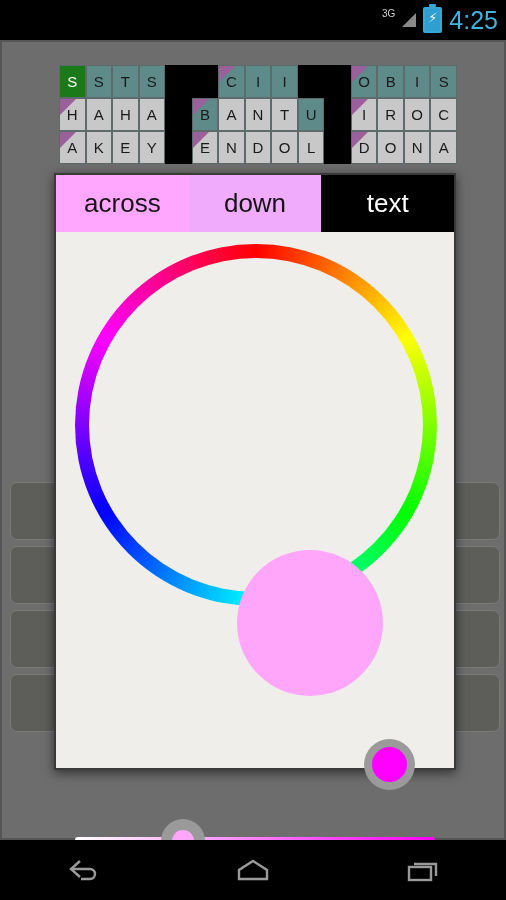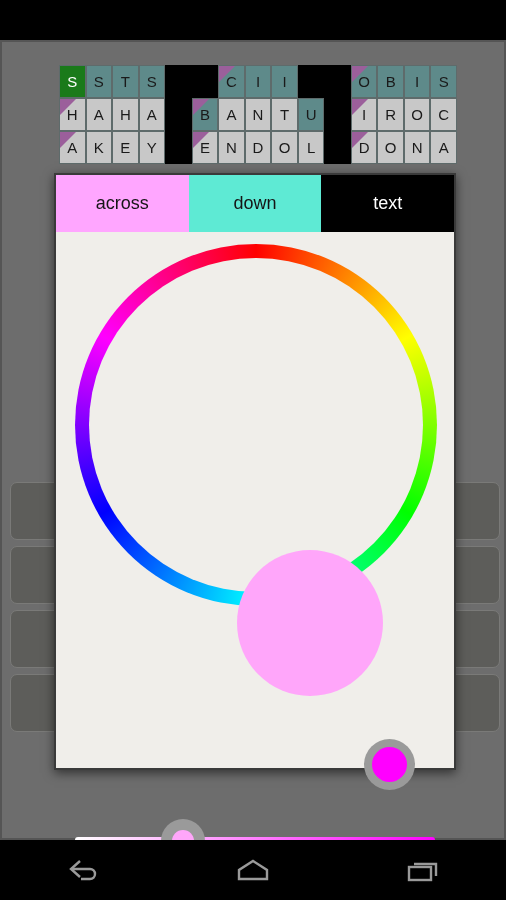--- a/index.html
+++ b/index.html
@@ -34,21 +34,21 @@
 
   
   .bg-row{position:absolute;left:8px;width:490px;height:58px;background:#5d5d5a;
           border:1px solid #7a7a78;border-radius:7px;box-sizing:border-box;}
 
   
   #dialog{position:absolute;left:52px;top:131px;width:402px;height:597px;
           background:#f0eeea;border:2px solid #3a3a3a;box-sizing:border-box;
           box-shadow:0 3px 10px rgba(0,0,0,.55);}
   #tabs{display:flex;height:57px;}
-  .tab{flex:1;display:flex;align-items:center;justify-content:center;font-size:18px;}
+  .tab{flex:1;display:flex;align-items:center;justify-content:center;font-size:26px;}
   .tab.across{background:#ffa6ff;color:#151515;}
   .tab.down{background:#a6ffff;color:#151515;}
   .tab.text{background:#000;color:#fff;}
 
   #picker{position:relative;height:478px;background:#f0eeea;}
 
   
   #wheel{position:absolute;left:19px;top:12px;width:362px;height:362px;border-radius:50%;
          background:conic-gradient(from 90deg,
             #ff0000 0deg,#ffff00 60deg,#00ff00 120deg,#00ffff 180deg,
@@ -81,20 +81,30 @@
   
   #navbar{position:absolute;left:0;top:840px;width:506px;height:60px;background:#000;
           display:flex;align-items:center;justify-content:space-around;}
   .nav-ico{width:60px;height:40px;display:flex;align-items:center;justify-content:center;}
 </style>
 </head>
 <body>
 
 <div id="screen">
 
+  <div id="statusbar">
+    <div class="right">
+      <span class="net-label">3G</span>
+      <span class="sig-tri"></span>
+      <span class="batt">
+          <span class="bolt">⚡</span>
+        </span>
+      <span class="clock">4:25</span>
+    </div>
+  </div>
 
   <div id="app">
 
     <div id="grid-wrap">
         <div class="grid-row">
           <div class="cell cur">
             <span style="position: relative;">S</span>
           </div>
           <div class="cell" style="background: rgb(94, 138, 138);">
             <span style="position: relative;">S</span>
@@ -231,21 +241,21 @@
     <div class="bg-row" style="top:504px"></div>
     <div class="bg-row" style="top:568px"></div>
     <div class="bg-row" style="top:632px"></div>
 
     <div id="dialog">
 
       <div id="tabs">
         <div class="tab across" style="background: rgb(255, 166, 255); color: rgb(21, 21, 21);">
             <span>across</span>
           </div>
-        <div class="tab down" style="background: #5eead4; color: rgb(21, 21, 21);">
+        <div class="tab down" style="background: #f0abfc; color: rgb(21, 21, 21);">
             <span>down</span>
           </div>
         <div class="tab text" style="background: rgb(0, 0, 0); color: rgb(255, 255, 255); justify-content: center;">
             <span>text</span>
           </div>
       </div>
 
       <div id="picker">
         <div id="wheel"></div>
         <div id="preview" style="background: rgb(255, 166, 250);"></div>

